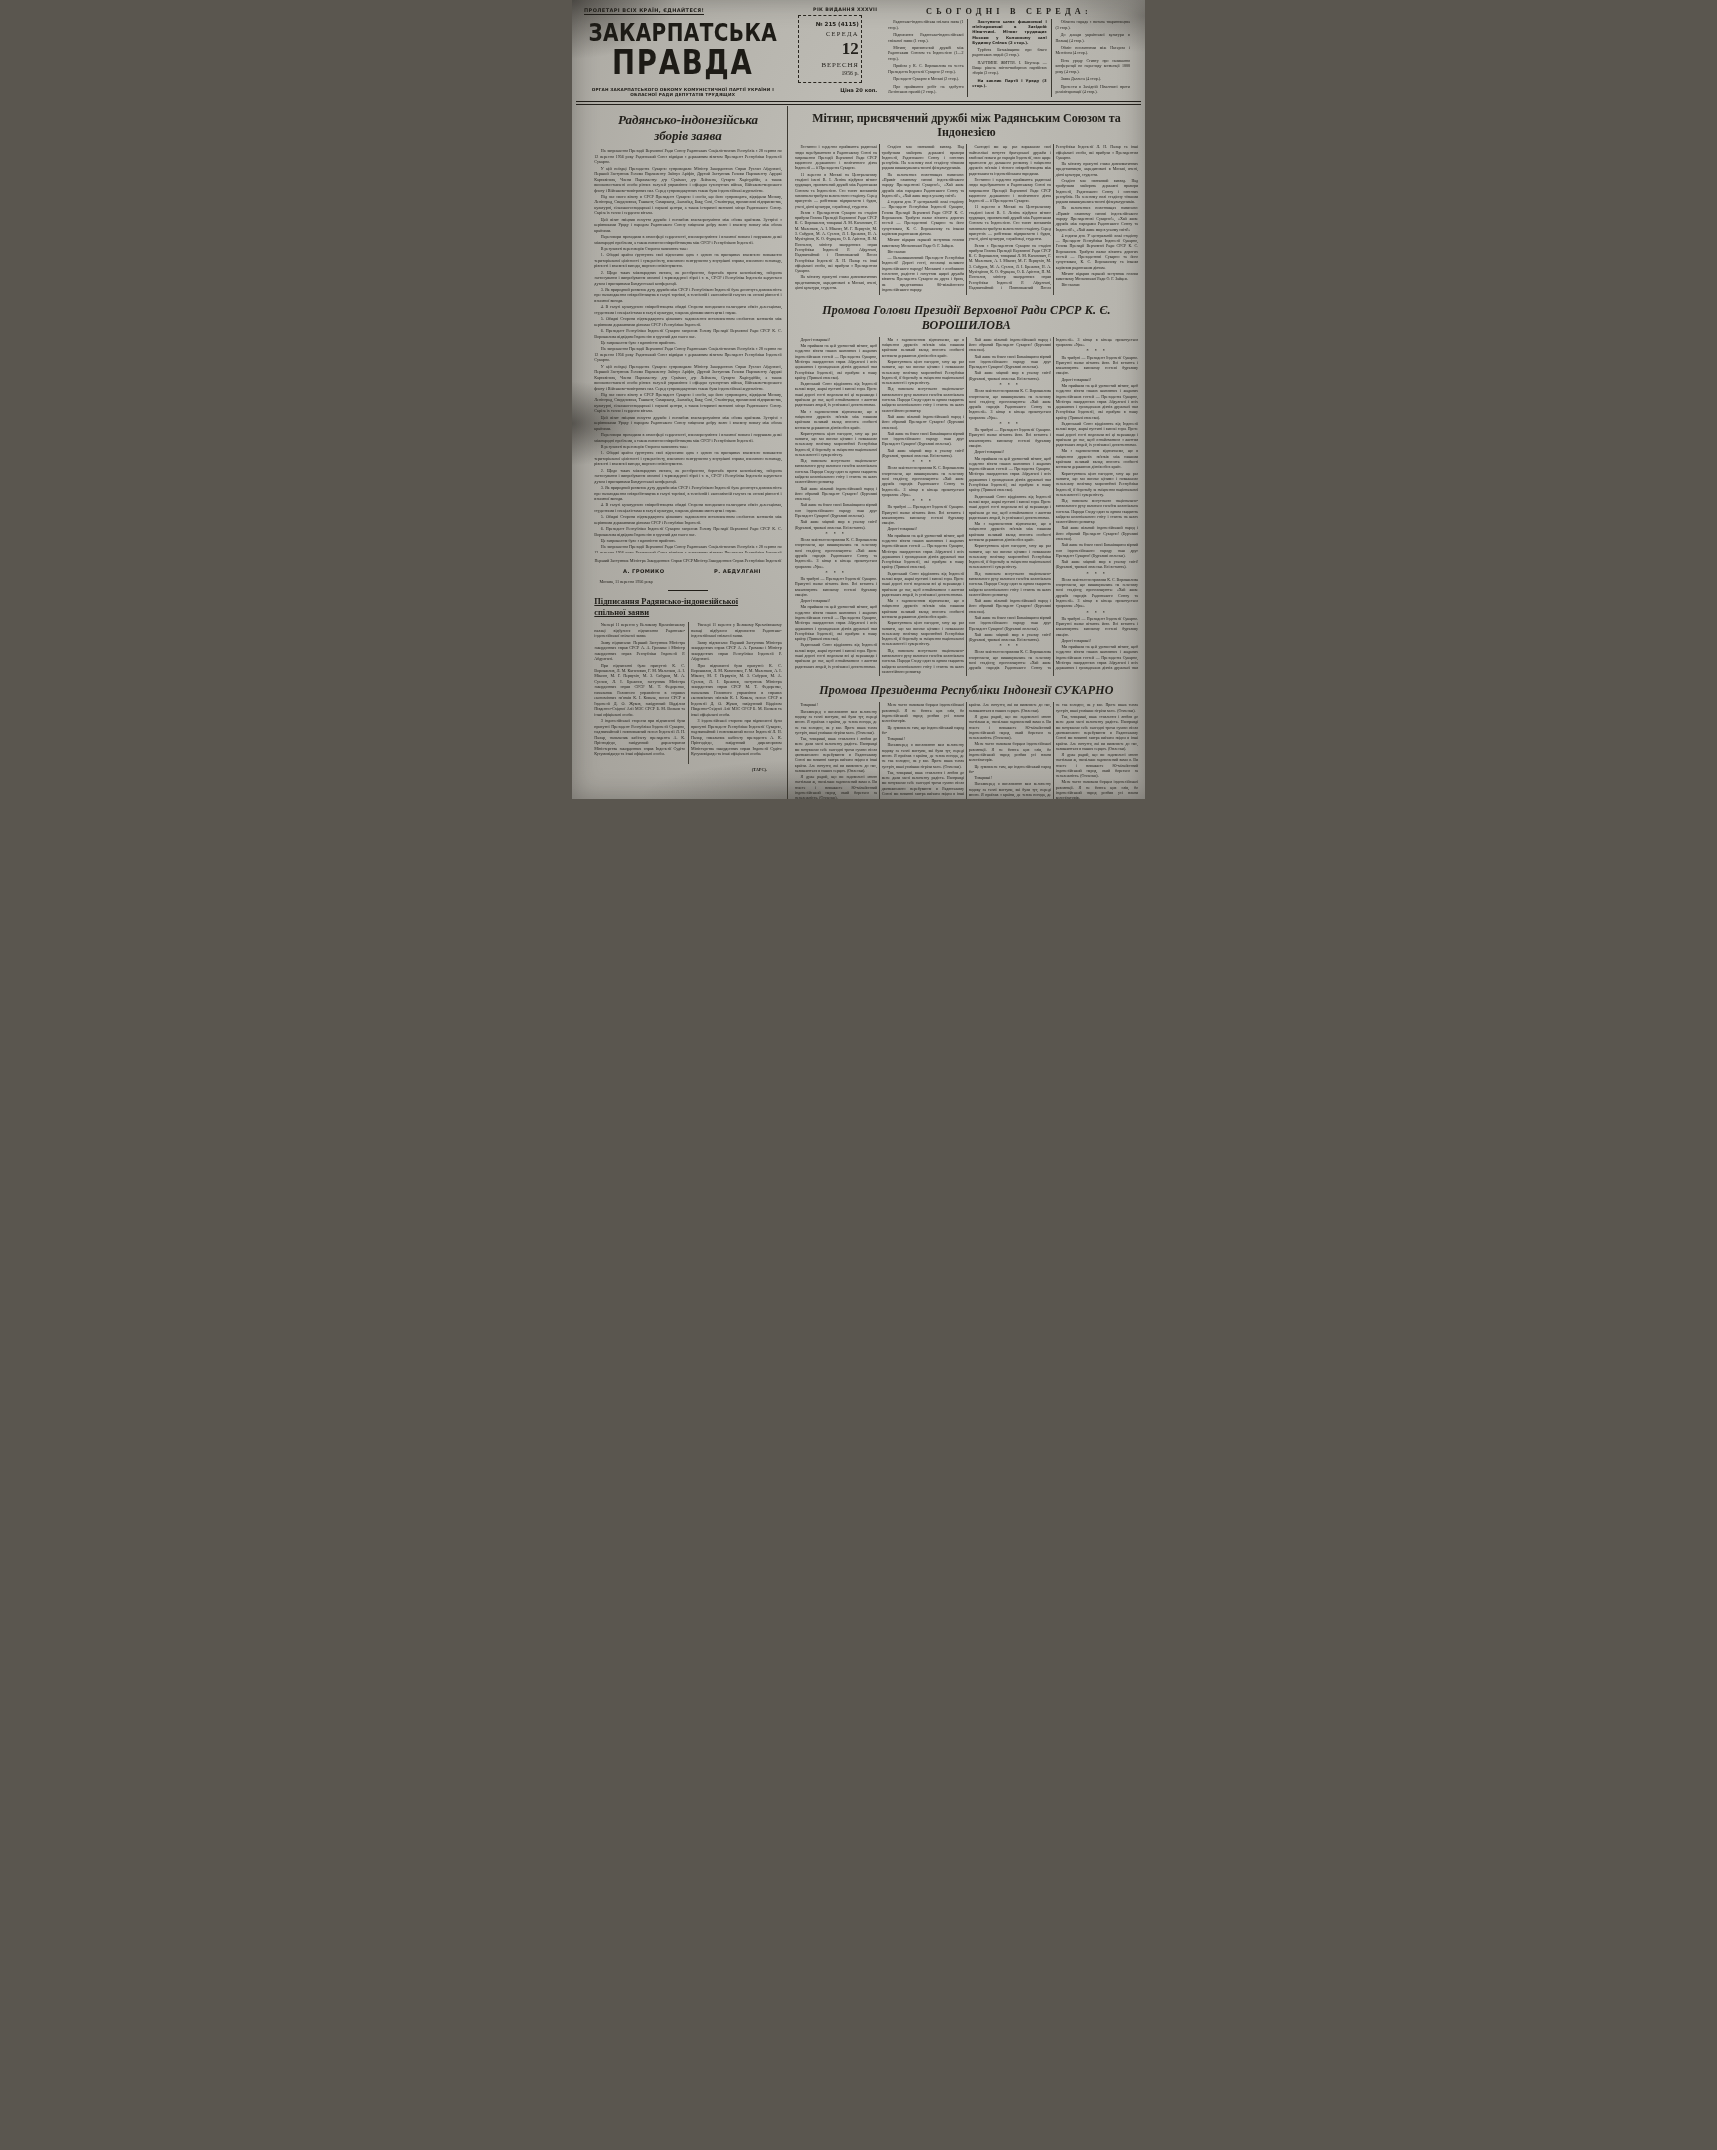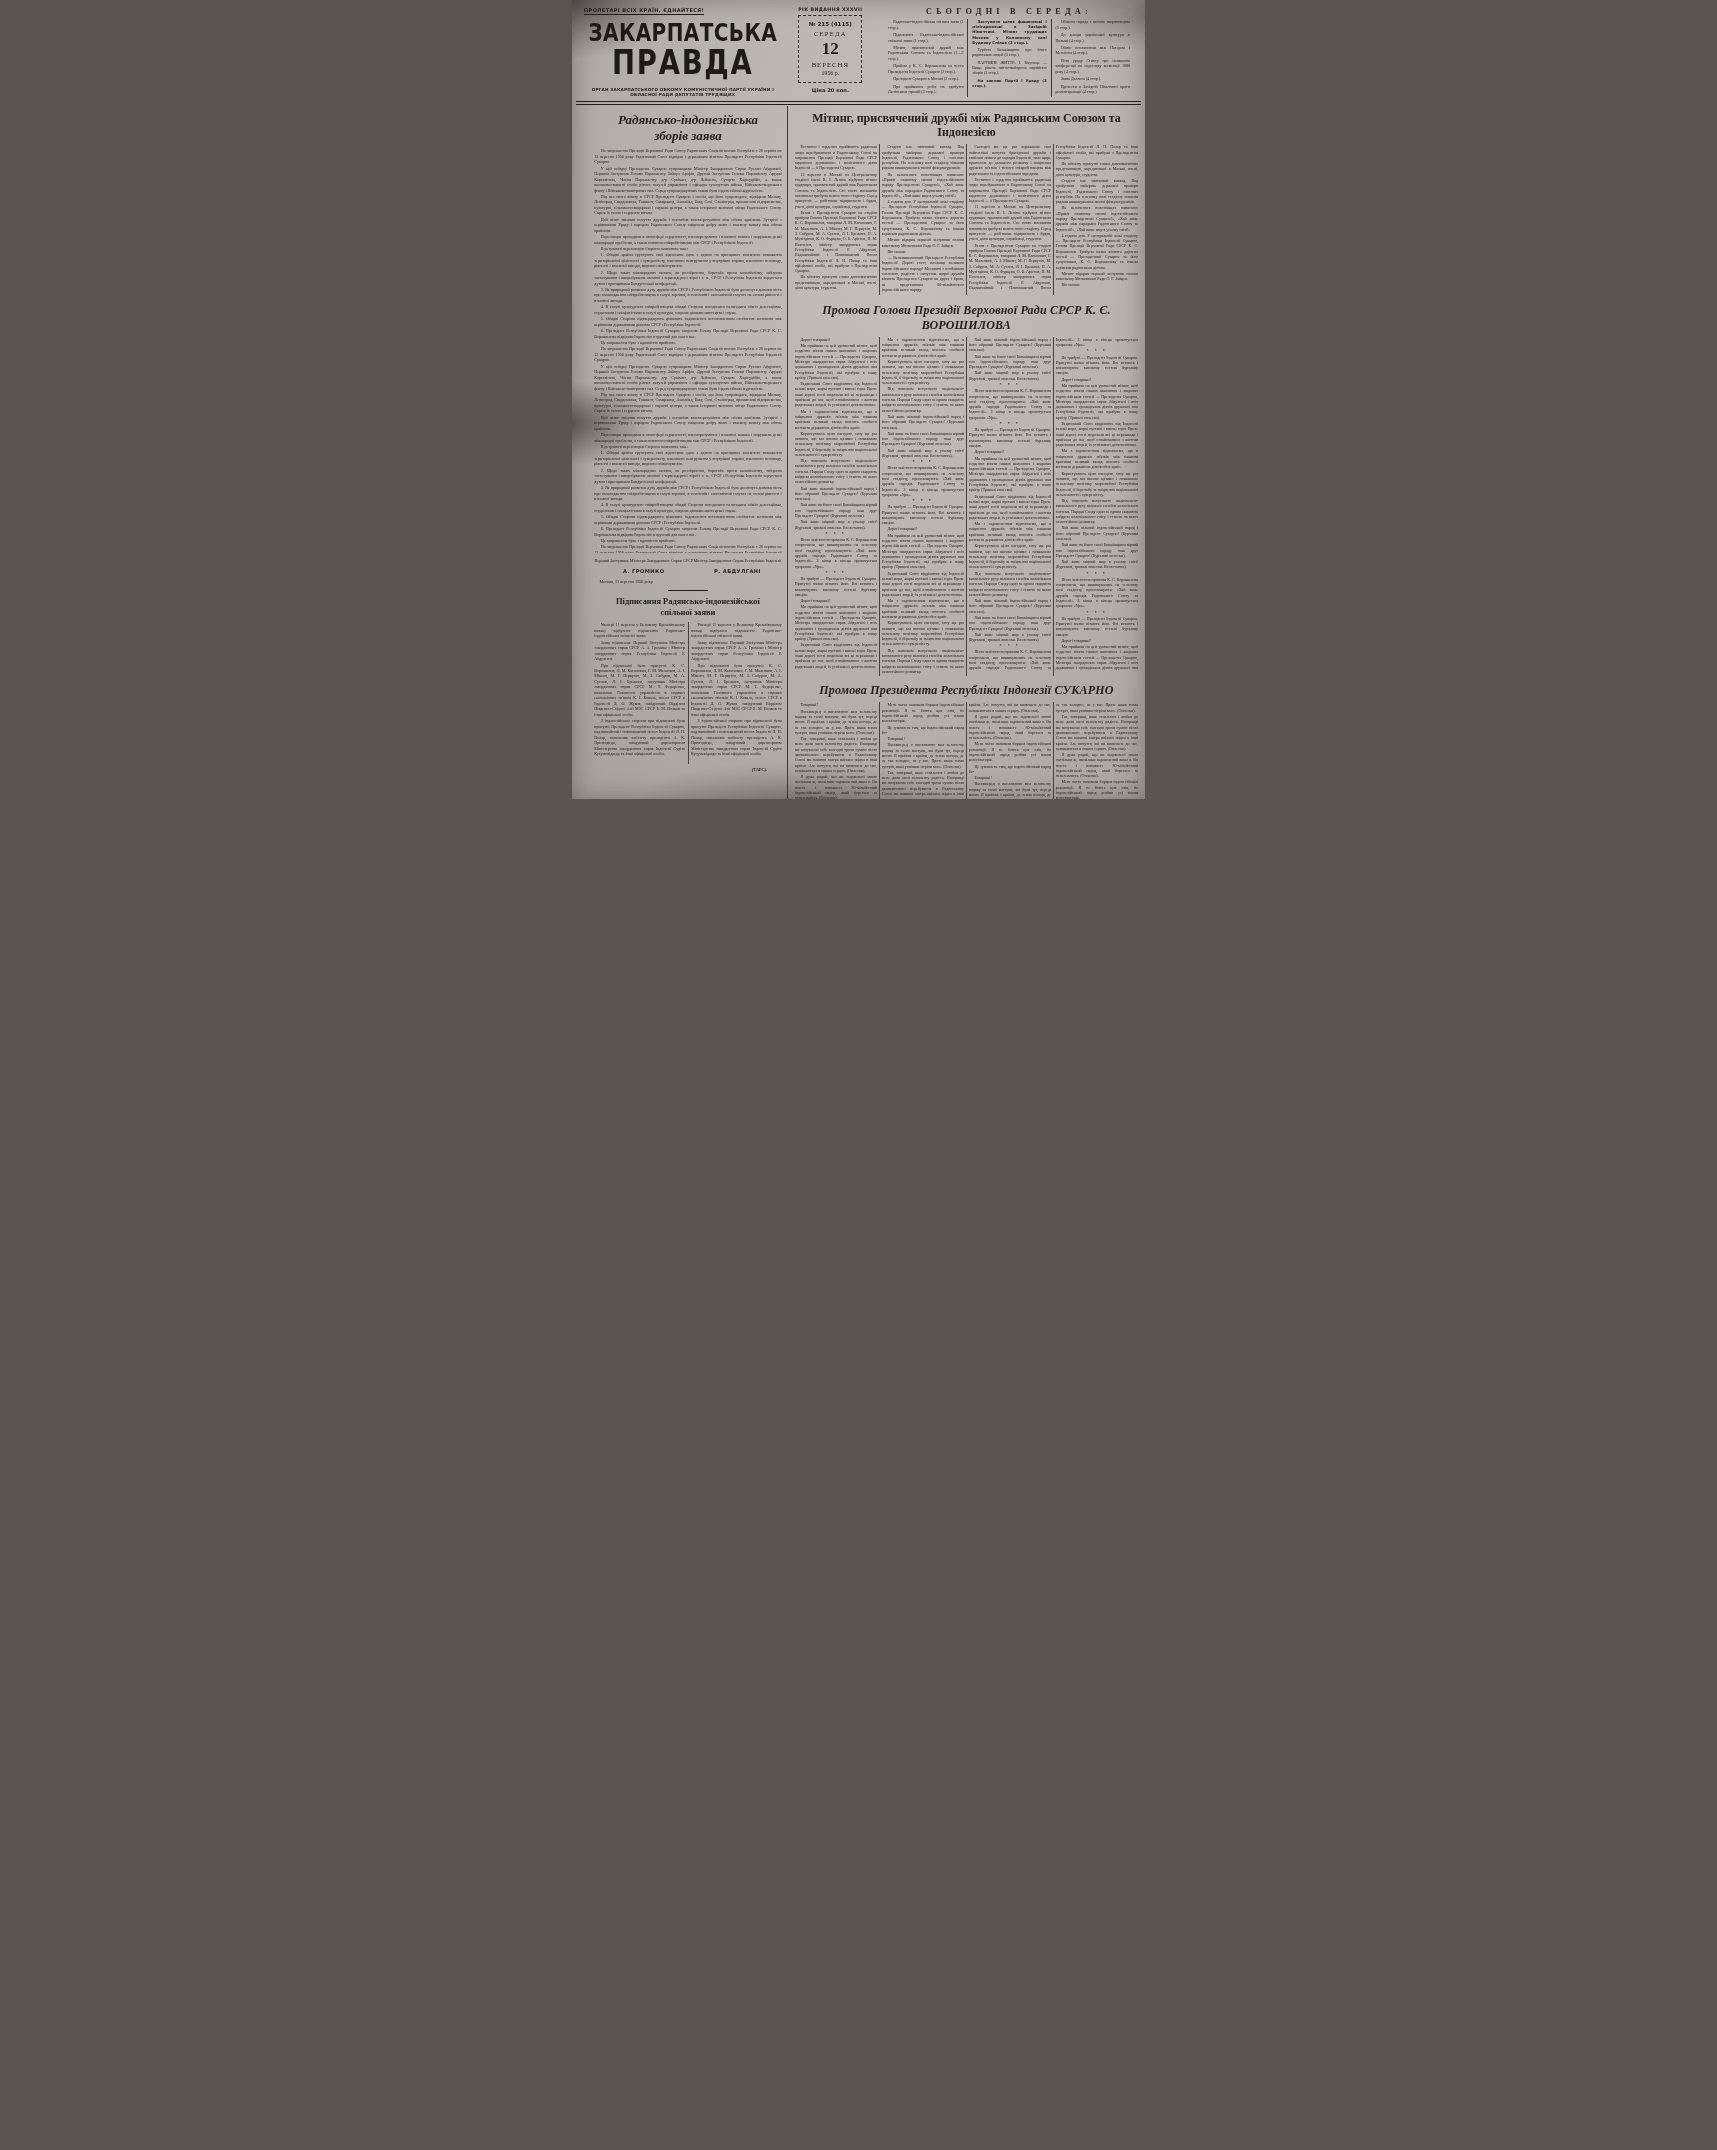--- a/index.html
+++ b/index.html
@@ -21,21 +21,21 @@
   
   .header{display:grid;grid-template-columns:201px 94px 1fr;padding:6px 8.6px 0 10.3px;align-items:start;}
   .slogan{font-family:"DejaVu Sans","Liberation Sans",sans-serif;font-weight:bold;font-size:5px;
     letter-spacing:0.4px;display:inline-block;border-bottom:1.3px double #201d18;padding-bottom:1.3px;margin-left:1.7px;}
   .masthead{margin-top:6px;text-align:center;color:#1d1b16;
     font-family:"DejaVu Sans","Liberation Sans",sans-serif;font-weight:bold;}
   .masthead .l1{font-size:20px;line-height:.98;transform:scaleY(1.28);transform-origin:center top;letter-spacing:0.4px;}
   .masthead .l2{font-size:27.5px;line-height:1;transform:scaleY(1.22);transform-origin:center top;letter-spacing:1.7px;margin-top:5.2px;}
   .organ{margin-top:13px;text-align:center;font-family:"DejaVu Sans","Liberation Sans",sans-serif;
     font-weight:bold;font-size:4.2px;line-height:1.35;letter-spacing:0.2px;}
-  .issue-col{text-align:center;padding-top:0.9px;}
+  .issue-col{text-align:right;padding-top:0.9px;}
   .edition-year{font-family:"DejaVu Sans","Liberation Sans",sans-serif;font-weight:bold;font-size:4.7px;letter-spacing:0.4px;}
   .issue-box{width:57px;margin:3.4px auto 0;border:1.3px dashed #29261f;padding:4.3px 2.6px 5.2px;}
   .issue-no{font-family:"DejaVu Sans","Liberation Sans",sans-serif;font-weight:bold;font-size:5.6px;}
   .weekday{font-size:6.5px;letter-spacing:1.3px;margin-top:3.4px;}
   .day{font-size:17px;font-weight:bold;line-height:1;margin-top:2.6px;}
   .month{font-size:6.9px;letter-spacing:0.9px;margin-top:4.3px;}
   .year{font-size:5.8px;margin-top:2.6px;}
   .price{font-family:"DejaVu Sans","Liberation Sans",sans-serif;font-weight:bold;font-size:5.2px;margin-top:4.3px;}
   .today{padding:0 2.6px 0 6.9px;}
   .today-title{text-align:center;font-weight:bold;font-size:8.2px;letter-spacing:.52em;margin:0.9px 0 3.4px;}
@@ -50,21 +50,21 @@
   .zone-left{border-right:0.4px solid #3c3931;padding-right:5.6px;}
   .joint-title{font-style:italic;font-weight:bold;font-size:13px;line-height:1.18;text-align:center;margin:6.9px 0 5.2px;}
   .body-text{font-size:4.1px;line-height:1.34;text-align:justify;overflow:hidden;}
   .body-text p{margin:0 0 0.9px;text-indent:6.5px;}
   .joint-body{height:405px;}
   .sig-row{display:flex;justify-content:space-around;margin-top:5.2px;}
   .sig{text-align:center;font-size:4.2px;line-height:1.45;}
   .sig-name{font-family:"DejaVu Sans","Liberation Sans",sans-serif;font-weight:bold;font-size:5.2px;margin-top:3px;letter-spacing:0.4px;}
   .dateline{font-size:4.2px;margin:3.9px 0 0 5.2px;}
   .divider{width:40px;border-top:1.3px solid #201d18;margin:6.5px auto 5.6px;}
-  .signing-title{font-weight:bold;font-size:8.4px;line-height:1.25;text-align:center;margin:0 0 4.3px;}
+  .signing-title{font-weight:bold;font-size:8.4px;line-height:1.25;margin:0 0 4.3px;text-decoration:underline;}
   .signing-cols{column-count:2;column-gap:6px;column-rule:0.4px solid #45423a;height:142px;}
   .tass{text-align:right;font-weight:bold;font-size:4.3px;padding-right:14.6px;margin-top:2.2px;}
   .zone-right{padding-left:0.9px;}
   .meeting-title{font-weight:bold;font-size:12px;line-height:1.22;text-align:center;margin:5.2px 10.3px 4.3px;}
   .cols4{column-count:4;column-gap:4.7px;column-rule:0.4px solid #45423a;font-size:4px;line-height:1.33;text-align:justify;overflow:hidden;}
   .cols4 p{margin:0 0 0.9px;text-indent:5.6px;}
   .cols4 p.stars{text-align:center;text-indent:0;letter-spacing:2.6px;font-weight:bold;}
   .meeting-cols{height:151px;}
   .speech-title{font-style:italic;font-weight:bold;font-size:12px;text-align:center;margin:7.3px 0 4.3px;letter-spacing:0.2px;}
   .voroshilov-cols{height:339px;}

